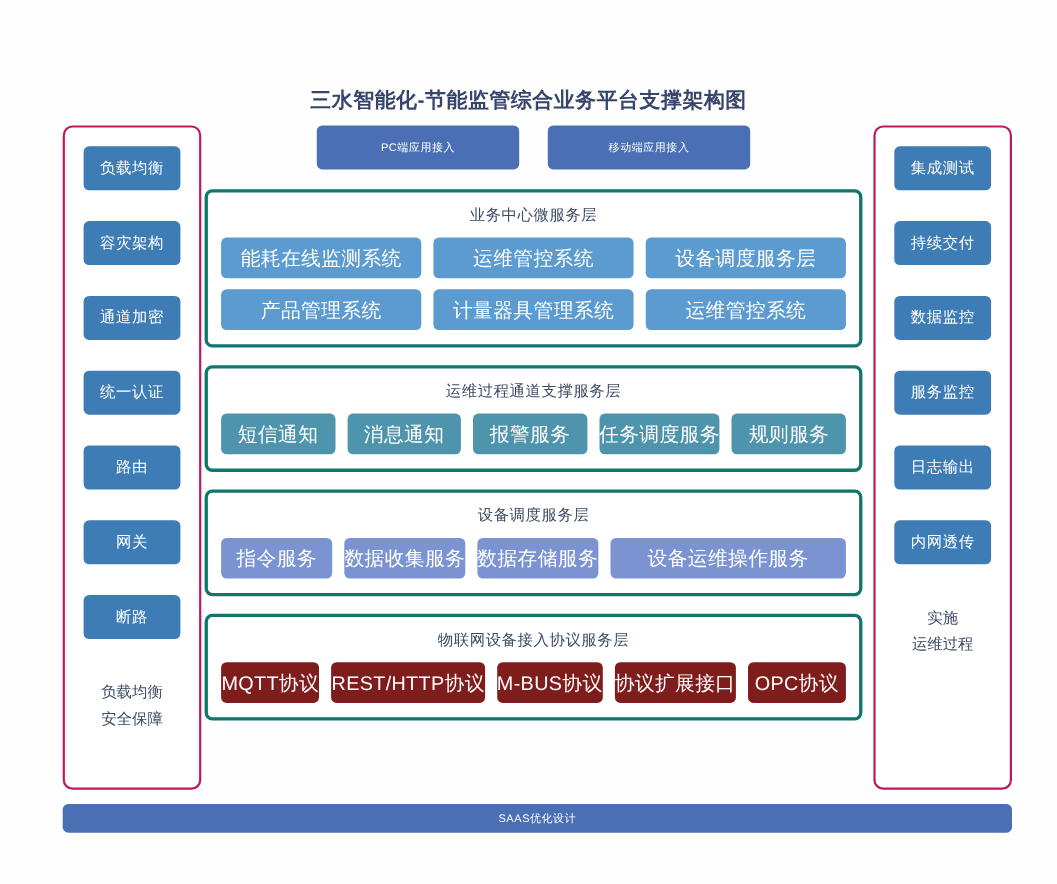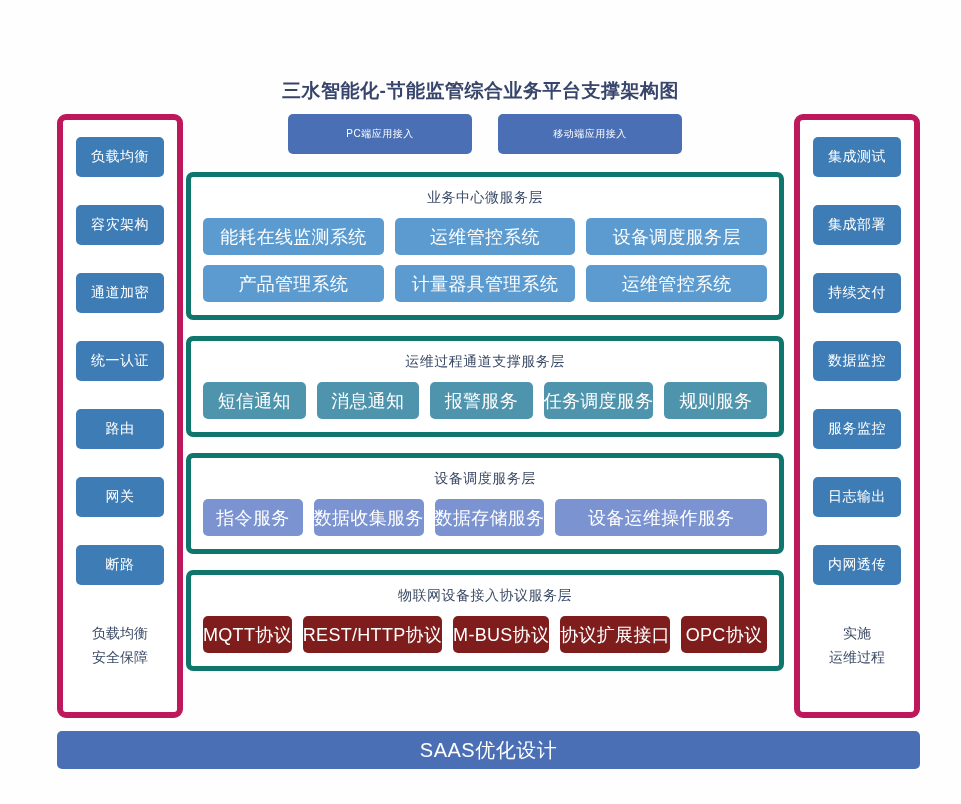--- a/index.html
+++ b/index.html
@@ -18,21 +18,21 @@
     position:absolute;left:0;top:46px;width:961px;
     text-align:center;
     font-size:19px;font-weight:bold;letter-spacing:.5px;
     color:#37446b;
     margin-top:32px;
   }
 
   
   .side-panel{
     position:absolute;top:114px;width:126px;height:604px;
-    border:6px solid #be185d;border-radius:9px;background:#ffffff;
+    border:2px solid #be185d;border-radius:9px;background:#ffffff;
     box-sizing:border-box;
     display:flex;flex-direction:column;align-items:center;
     padding-top:17px;
   }
   .side-left{left:57px;}
   .side-right{left:794px;}
   .side-btn{
     width:88px;height:40px;border-radius:5px;
     background:#3e7cb5;color:#ffffff;
     display:flex;align-items:center;justify-content:center;
@@ -52,21 +52,21 @@
     display:flex;justify-content:center;gap:26px;margin-bottom:18px;
   }
   .access-btn{
     width:184px;height:40px;border-radius:5px;
     background:#4a6fb5;color:#ffffff;
     display:flex;align-items:center;justify-content:center;
     font-size:10px;letter-spacing:.5px;
   }
 
   .layer{
-    border:5px solid #0f766e;border-radius:7px;background:#ffffff;
+    border:3px solid #0f766e;border-radius:7px;background:#ffffff;
     box-sizing:border-box;padding:12px 12px 13px 12px;margin-bottom:16px;
   }
   .layer-title{
     text-align:center;font-size:14px;color:#3b4a66;
     margin-bottom:11px;letter-spacing:.5px;
   }
   .row{display:flex;gap:11px;margin-bottom:10px;}
   .row:last-child{margin-bottom:0;}
   .cell{
     flex:1 1 0;height:37px;border-radius:5px;
@@ -76,24 +76,24 @@
   }
   .cell.wide{flex:2.12 1 0;}
 
   
   .c-business{background:#5b9bd0;}
   .c-ops{background:#4f94ad;}
   .c-device{background:#7b93d1;}
   .c-iot{background:#7f1d1d;}
 
   .saas{
-    position:absolute;left:57px;top:731px;width:863px;height:38px;
+    position:absolute;left:57px;top:731px;width:863px;height:26px;
     border-radius:5px;background:#4a6fb5;color:#ffffff;
     display:flex;align-items:center;justify-content:center;
-    font-size:20px;letter-spacing:.5px;box-sizing:border-box;
+    font-size:10px;letter-spacing:.5px;box-sizing:border-box;
   }
 </style>
 </head>
 <body>
 
 <div class="page">
 
   <div class="title">三水智能化-节能监管综合业务平台支撑架构图</div>
 
   <div class="side-panel side-left">
@@ -105,21 +105,20 @@
     <div class="side-btn">网关</div>
     <div class="side-btn">断路</div>
     <div class="side-foot">
       <div>负载均衡</div>
       <div>安全保障</div>
     </div>
   </div>
 
   <div class="side-panel side-right">
     <div class="side-btn">集成测试</div>
-    <div class="side-btn">集成部署</div>
     <div class="side-btn">持续交付</div>
     <div class="side-btn">数据监控</div>
     <div class="side-btn">服务监控</div>
     <div class="side-btn">日志输出</div>
     <div class="side-btn">内网透传</div>
     <div class="side-foot">
       <div>实施</div>
       <div>运维过程</div>
     </div>
   </div>

